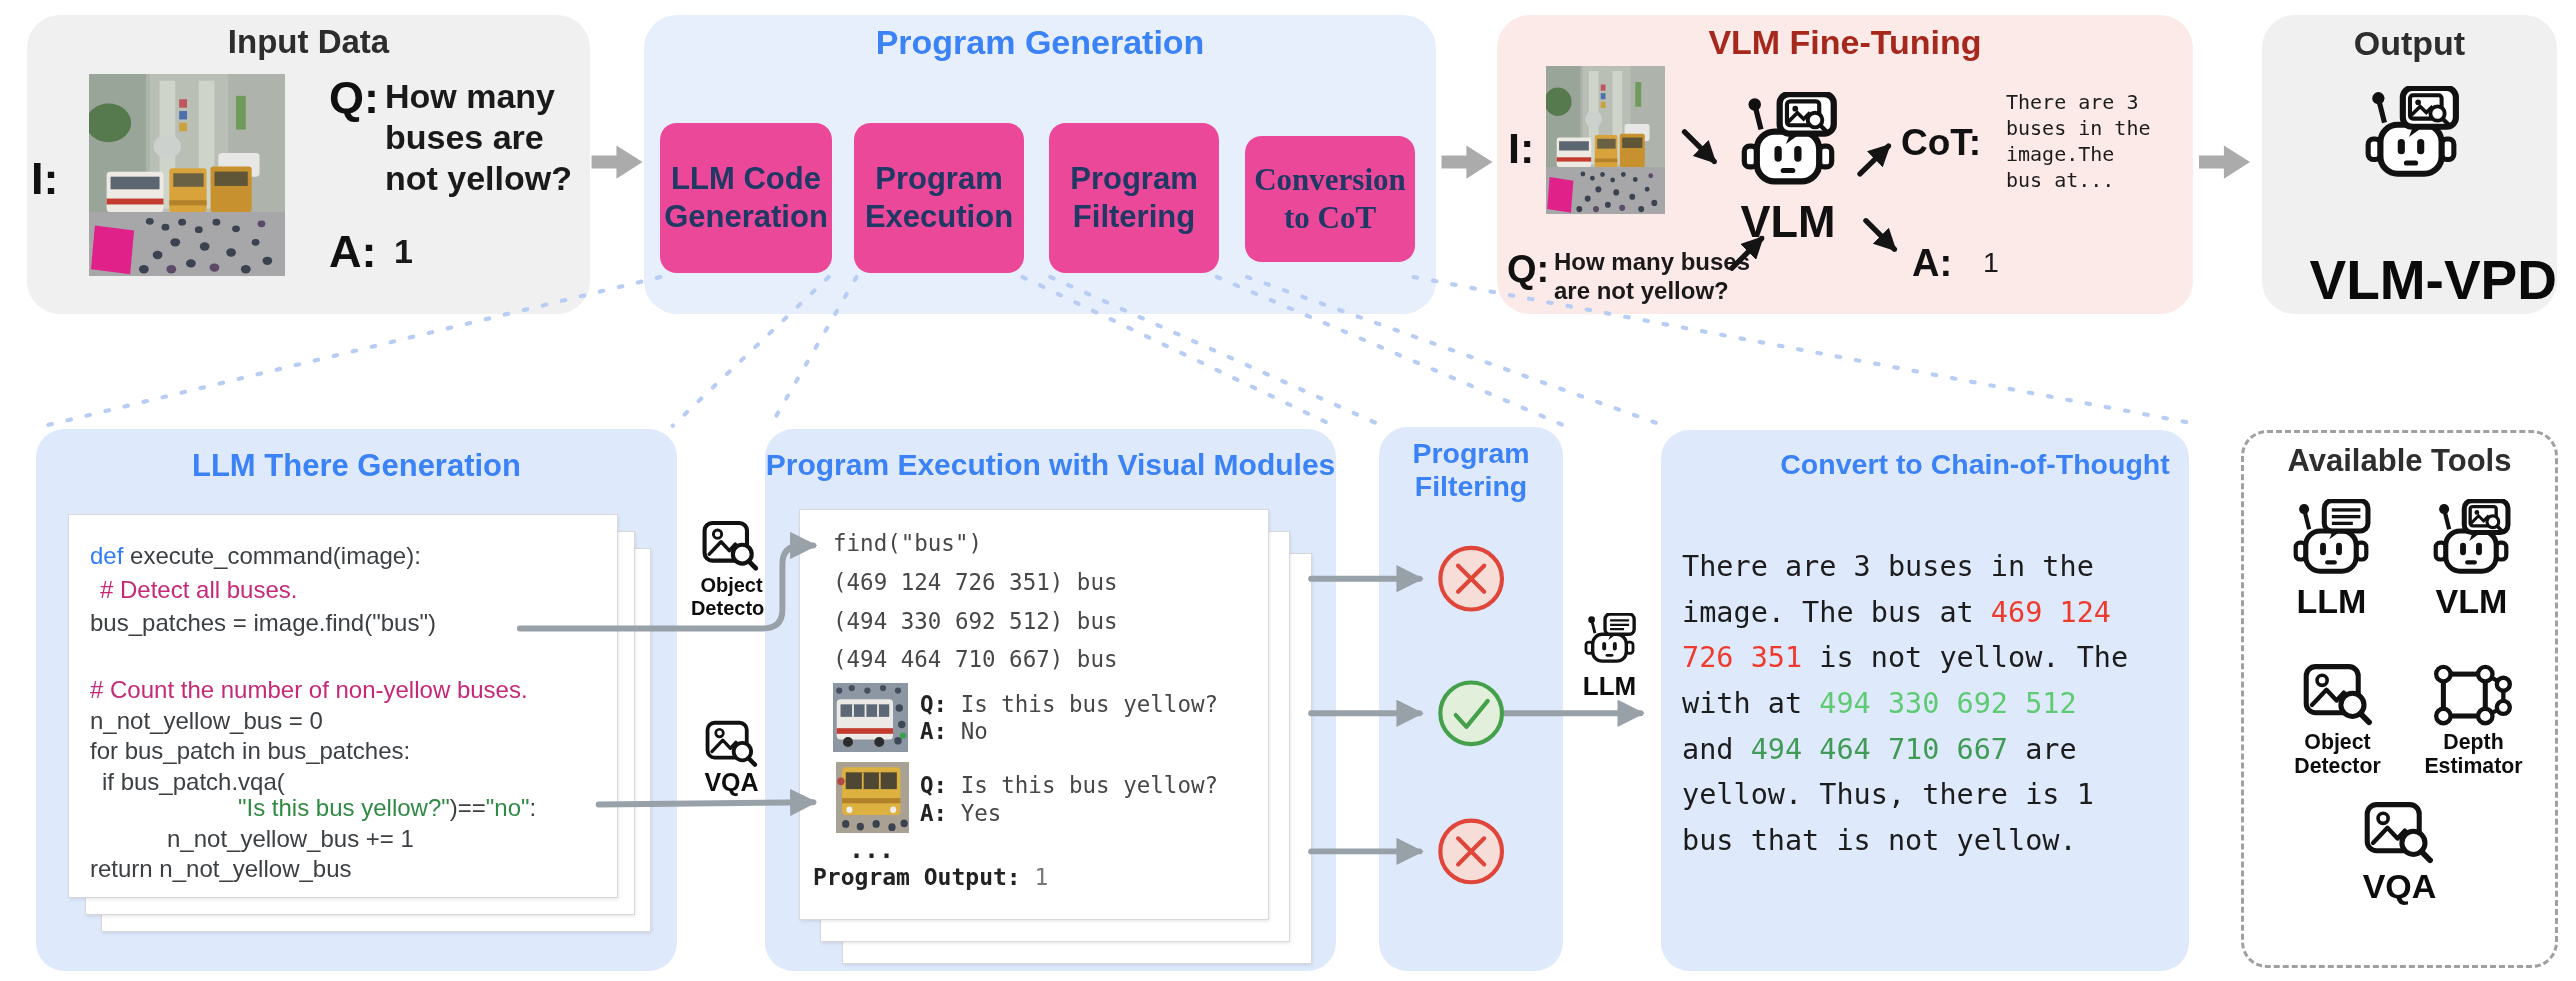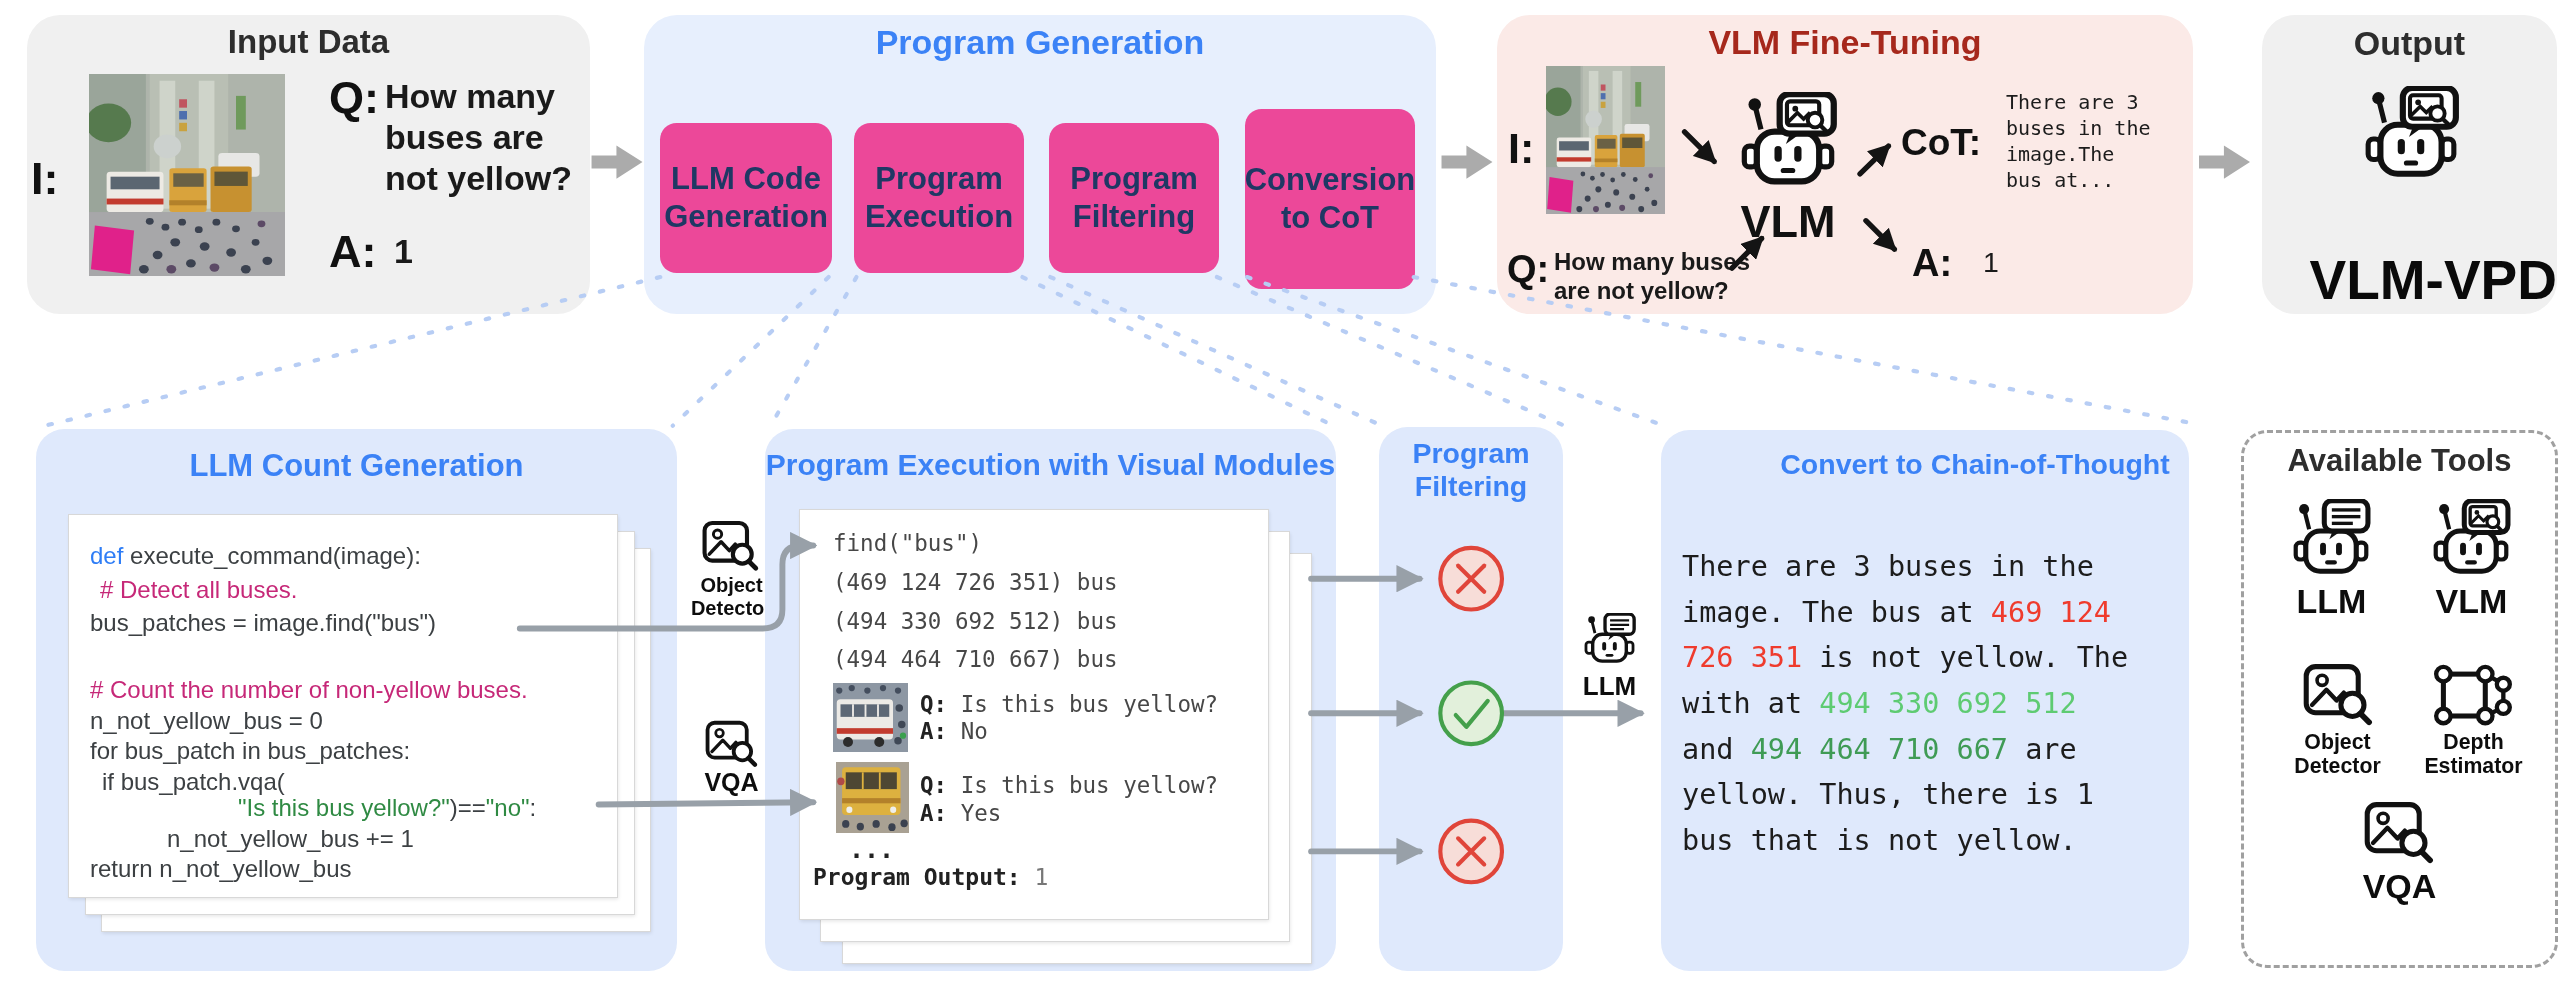--- a/index.html
+++ b/index.html
@@ -222,21 +222,21 @@
         <div>Program</div>
         <div>Execution</div>
       </div>
   </div>
   <div class="subbox" style="left:1049px;top:123px;width:170px;height:150px;">
     <div>
         <div>Program</div>
         <div>Filtering</div>
       </div>
   </div>
-  <div class="subbox" style="left:1245px;top:109px;width:170px;height:180px;">
+  <div class="subbox" style="left:1245px;top:136px;width:170px;height:126px;font-family:Liberation Serif, serif;">
     <div>
         <div>Conversion</div>
         <div>to CoT</div>
       </div>
   </div>
 
   <div class="box pink-box" style="left:1497px;top:15px;width:696px;height:299px;"></div>
   <div class="title redtitle" style="left:1497px;top:22.5px;width:696px;font-size:34px;">VLM Fine-Tuning</div>
   <div class="biglabel" style="left:1508px;top:124px;font-size:43px;">I:</div>
   <div class="thumb" style="left:1546px;top:66px;width:119px;height:148px;">
@@ -268,21 +268,21 @@
   <div class="box gray-box" style="left:2262px;top:15px;width:295px;height:299px;"></div>
   <div class="title" style="left:2262px;top:24px;width:295px;font-size:34px;">Output</div>
   <div class="abs" style="left:2360px;top:86px;width:102px;height:102px;">
     <svg width="102" height="102" viewBox="0 0 100 100">
         <use href="#sym-robot-vlm"></use>
       </svg>
   </div>
   <div class="biglabel" style="left:2262px;top:204px;width:295px;text-align:right;font-size:55px;color:#0a0a0a;margin-top:44px;">VLM-VPD</div>
 
   <div class="blue-bottom abs" style="left:36px;top:429px;width:641px;height:542px;"></div>
-  <div class="title navy" style="left:36px;top:448px;width:641px;font-size:31px;">LLM Count Generation</div>
+  <div class="title navy" style="left:36px;top:448px;width:641px;font-size:31px;">LLM There Generation</div>
   <div class="card" style="left:101px;top:548px;width:548px;height:382px;"></div>
   <div class="card" style="left:85px;top:531px;width:548px;height:382px;"></div>
   <div class="card" style="left:68px;top:514px;width:548px;height:382px;"></div>
   <div>
     <div class="codeline" style="left:90px;top:542px;"><span class="kw">def</span><span> execute_command(image):</span></div>
     <div class="codeline cm" style="left:100px;top:576px;"># Detect all buses.</div>
     <div class="codeline" style="left:90px;top:609px;">bus_patches = image.find("bus")</div>
     <div class="codeline cm" style="left:90px;top:676px;"># Count the number of non-yellow buses.</div>
     <div class="codeline" style="left:90px;top:707px;">n_not_yellow_bus = 0</div>
     <div class="codeline" style="left:90px;top:737px;">for bus_patch in bus_patches:</div>

